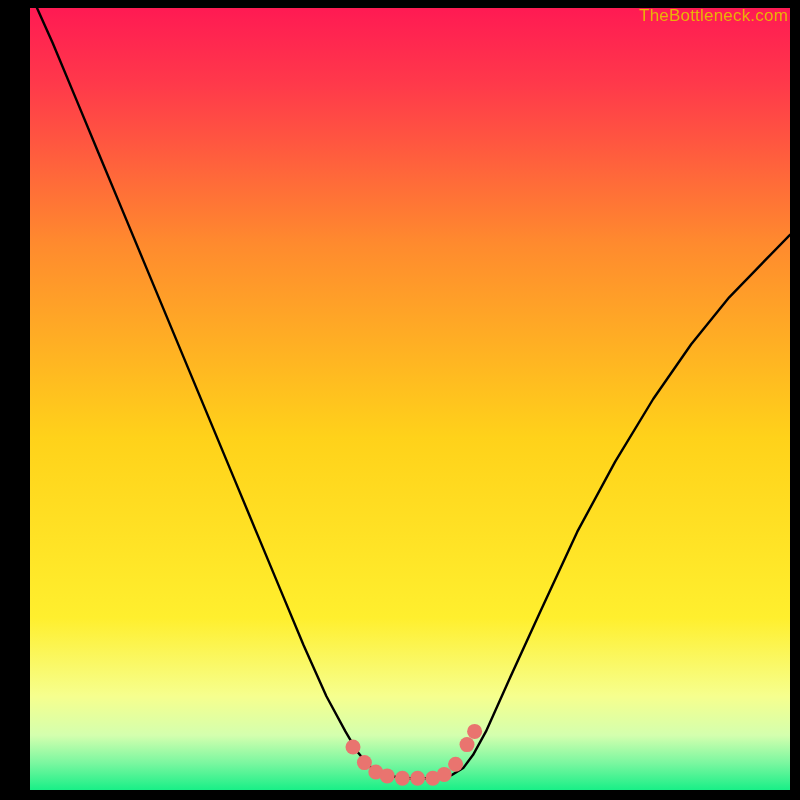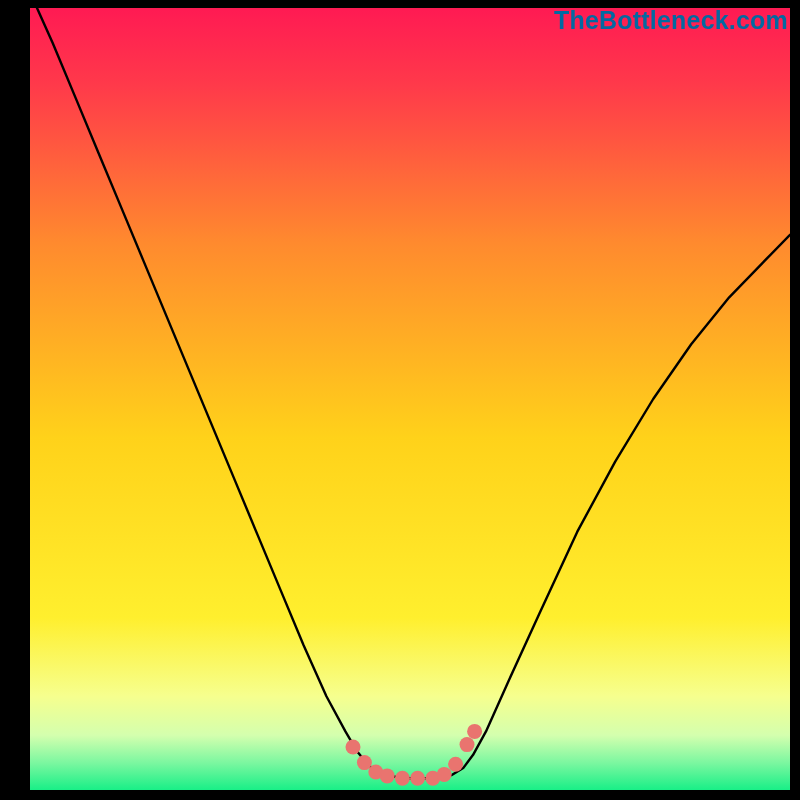--- a/index.html
+++ b/index.html
@@ -23,23 +23,23 @@
     position: absolute;
     left: 30px;
     top: 8px;
     width: 760px;
     height: 782px;
   }
   .watermark {
     position: absolute;
     top: 6px;
     right: 12px;
-    color: #0369a1;
-    font-size: 25px;
-    font-weight: 700;
+    color: #eab308;
+    font-size: 17px;
+    font-weight: 400;
     letter-spacing: 0.2px;
     user-select: none;
   }
 </style>
 </head>
 <body>
 
 <div class="frame">
 
   <svg class="plot" viewBox="0 0 760 782" preserveAspectRatio="none">

